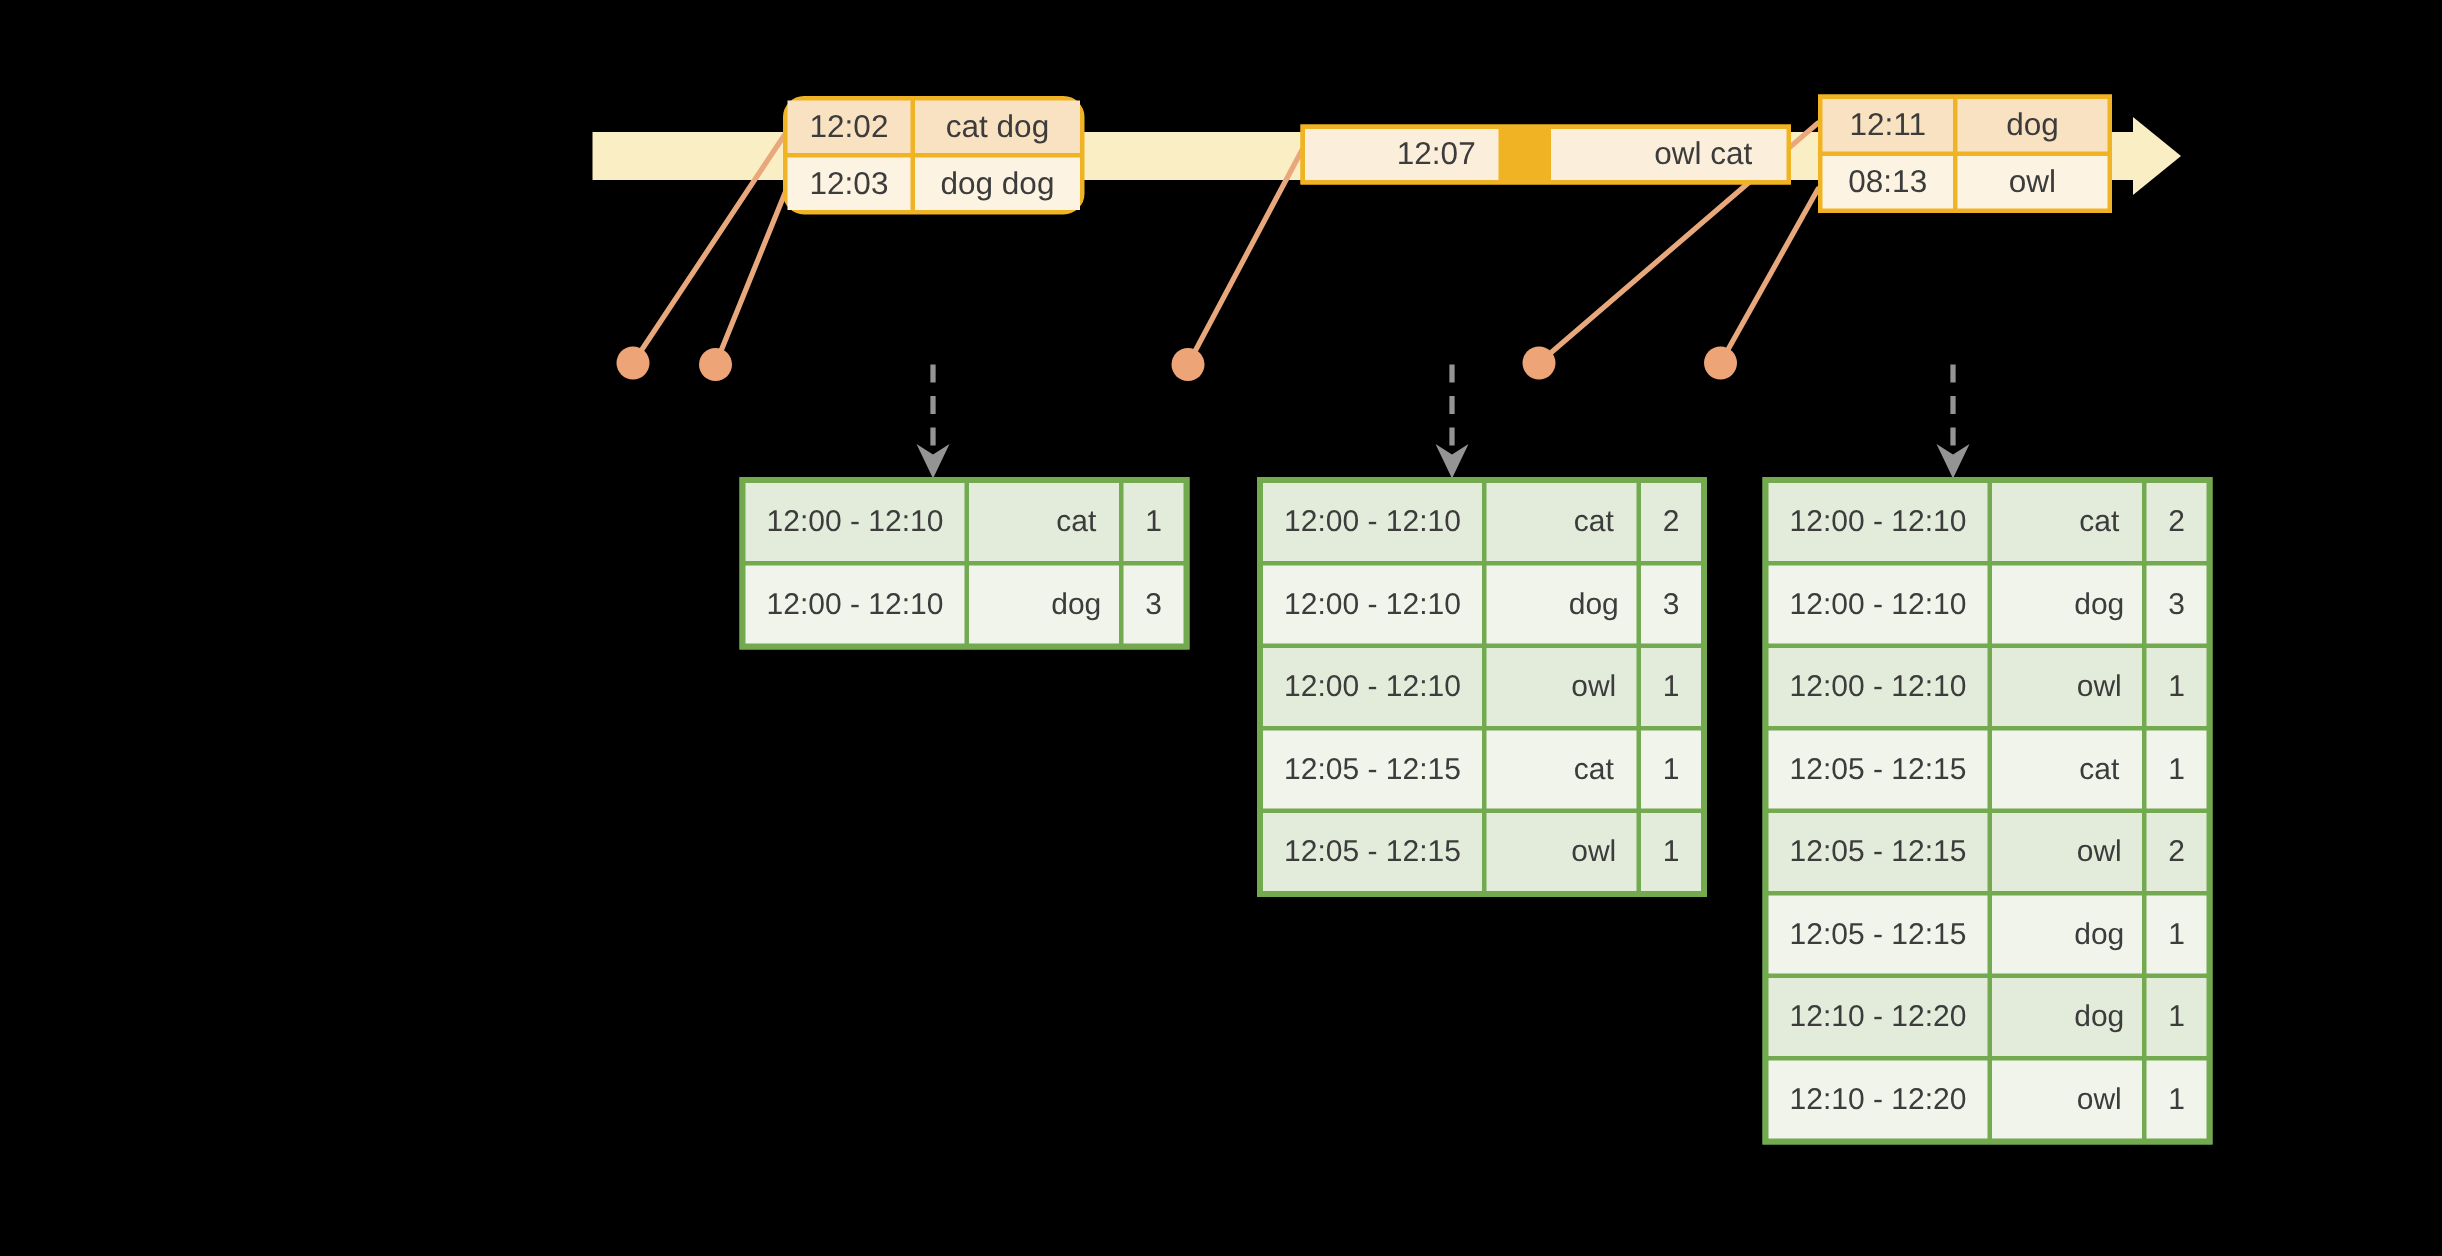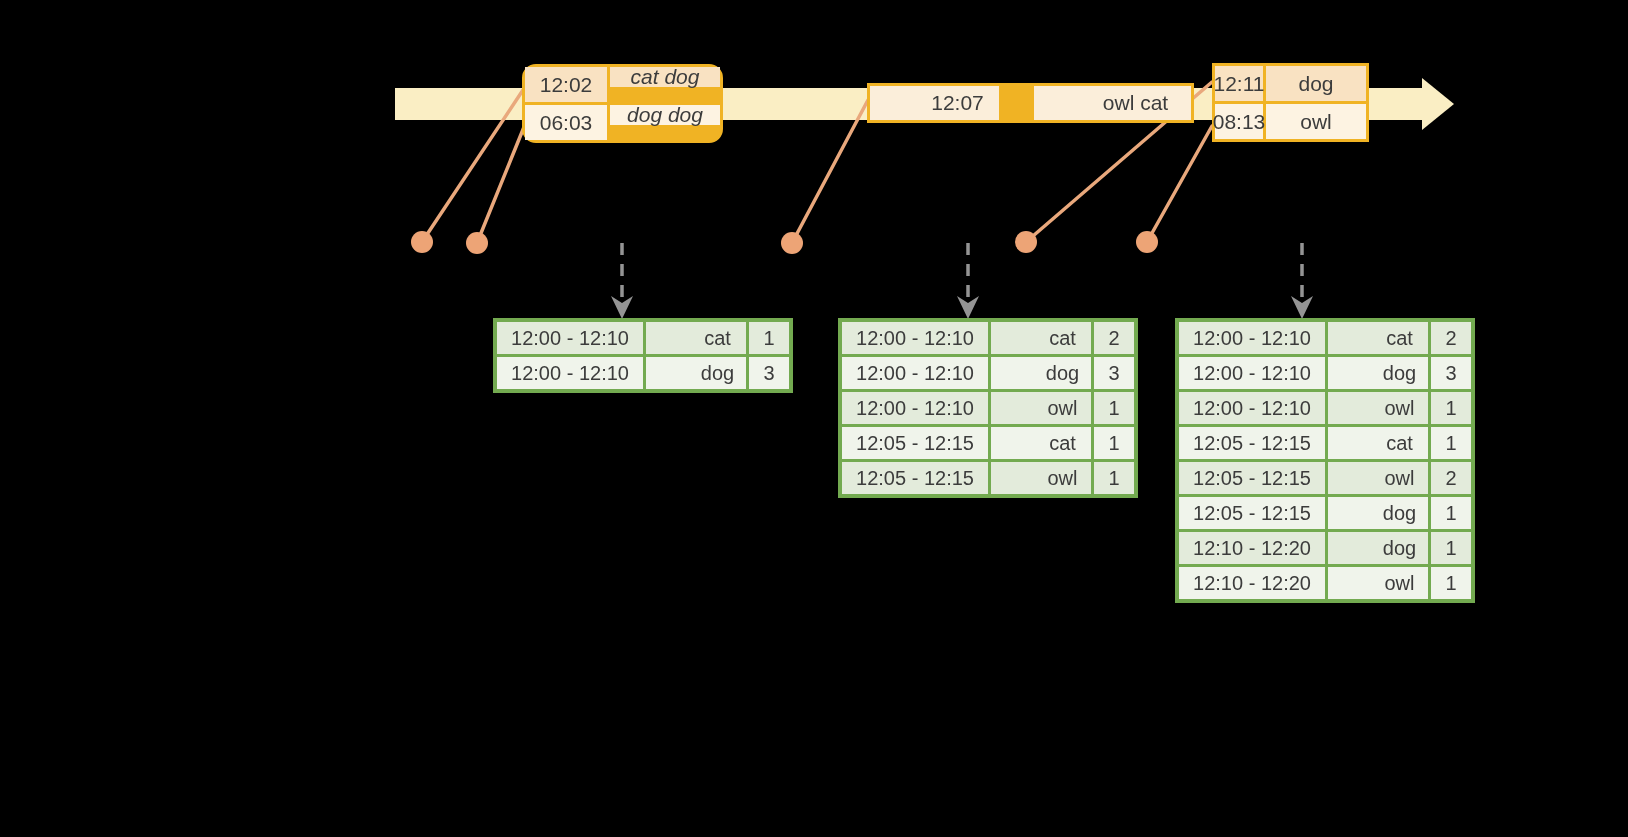--- a/index.html
+++ b/index.html
@@ -30,29 +30,29 @@
   .trigger-head { fill:var(--trigger-arrow); }
   
   .etable { position:absolute; z-index:3; display:flex; flex-direction:column; gap:3px;
     background:var(--event-border); border:3px solid var(--event-border); }
   .etable .tr { display:flex; gap:3px; }
   .etable .td { display:flex; align-items:center; justify-content:center;
     font-size:21px; color:var(--cell-text); }
   .etable .tr.dark  .td { background:var(--event-row-dark); }
   .etable .tr.light .td { background:var(--event-row-light); }
   #evt2 .tr .td { background:var(--event-row-single) !important;padding-left:46px; }
-  #evt1 { left:522px; top:64px;border-radius:14px; }  #evt1 .c0 { width:82px; height:35px; } #evt1 .c1 { width:110px; height:20px;font-style:italic; }
+  #evt1 { left:522px; top:64px;border-radius:14px; }  #evt1 .c0 { width:82px; height:35px; } #evt1 .c1 { width:110px; height:35px; }
   #evt2 { left:867px; top:83px; }  #evt2 .c0 { width:83px; height:34px; } #evt2 .c1 { width:111px; height:34px;margin-left:32px; }
-  #evt3 { left:1212px; top:63px; } #evt3 .c0 { width:48px; height:35px; } #evt3 .c1 { width:100px; height:35px; }
+  #evt3 { left:1212px; top:63px; } #evt3 .c0 { width:87px; height:35px; } #evt3 .c1 { width:100px; height:35px; }
   
   .rtable { position:absolute; z-index:3; display:flex; flex-direction:column; gap:3px;
     background:var(--result-border); border:4px solid var(--result-border); }
   .rtable .tr { display:flex; gap:3px; }
   .rtable .td { display:flex; align-items:center; justify-content:center;
-    font-size:20px; color:var(--cell-text); height:32px; }
+    font-size:20px; color:var(--cell-text); height:52px; }
   .rtable .c0 { width:146px; } .rtable .c1 { width:57px;padding-left:43px; } .rtable .c2 { width:40px; }
   .rtable .tr.dark  .td { background:var(--result-cell-dark); }
   .rtable .tr.light .td { background:var(--result-cell-light); }
   #res1 { left:493px;  top:318px; }
   #res2 { left:838px;  top:318px; }
   #res3 { left:1175px; top:318px; }
 </style>
 </head>
 <body>
 
@@ -86,21 +86,21 @@
       <polygon class="trigger-head" points="1291,296 1302,303 1313,296 1302,319"></polygon>
     </g>
   </svg>
 
   <div id="evt1" class="etable">
       <div class="tr dark">
         <div class="td c0">12:02</div>
         <div class="td c1">cat dog</div>
       </div>
       <div class="tr light">
-        <div class="td c0">06:03</div>
+        <div class="td c0">12:03</div>
         <div class="td c1">dog dog</div>
       </div>
     </div>
   <div id="evt2" class="etable">
       <div class="tr dark">
         <div class="td c0">12:07</div>
         <div class="td c1">owl cat</div>
       </div>
     </div>
   <div id="evt3" class="etable">

